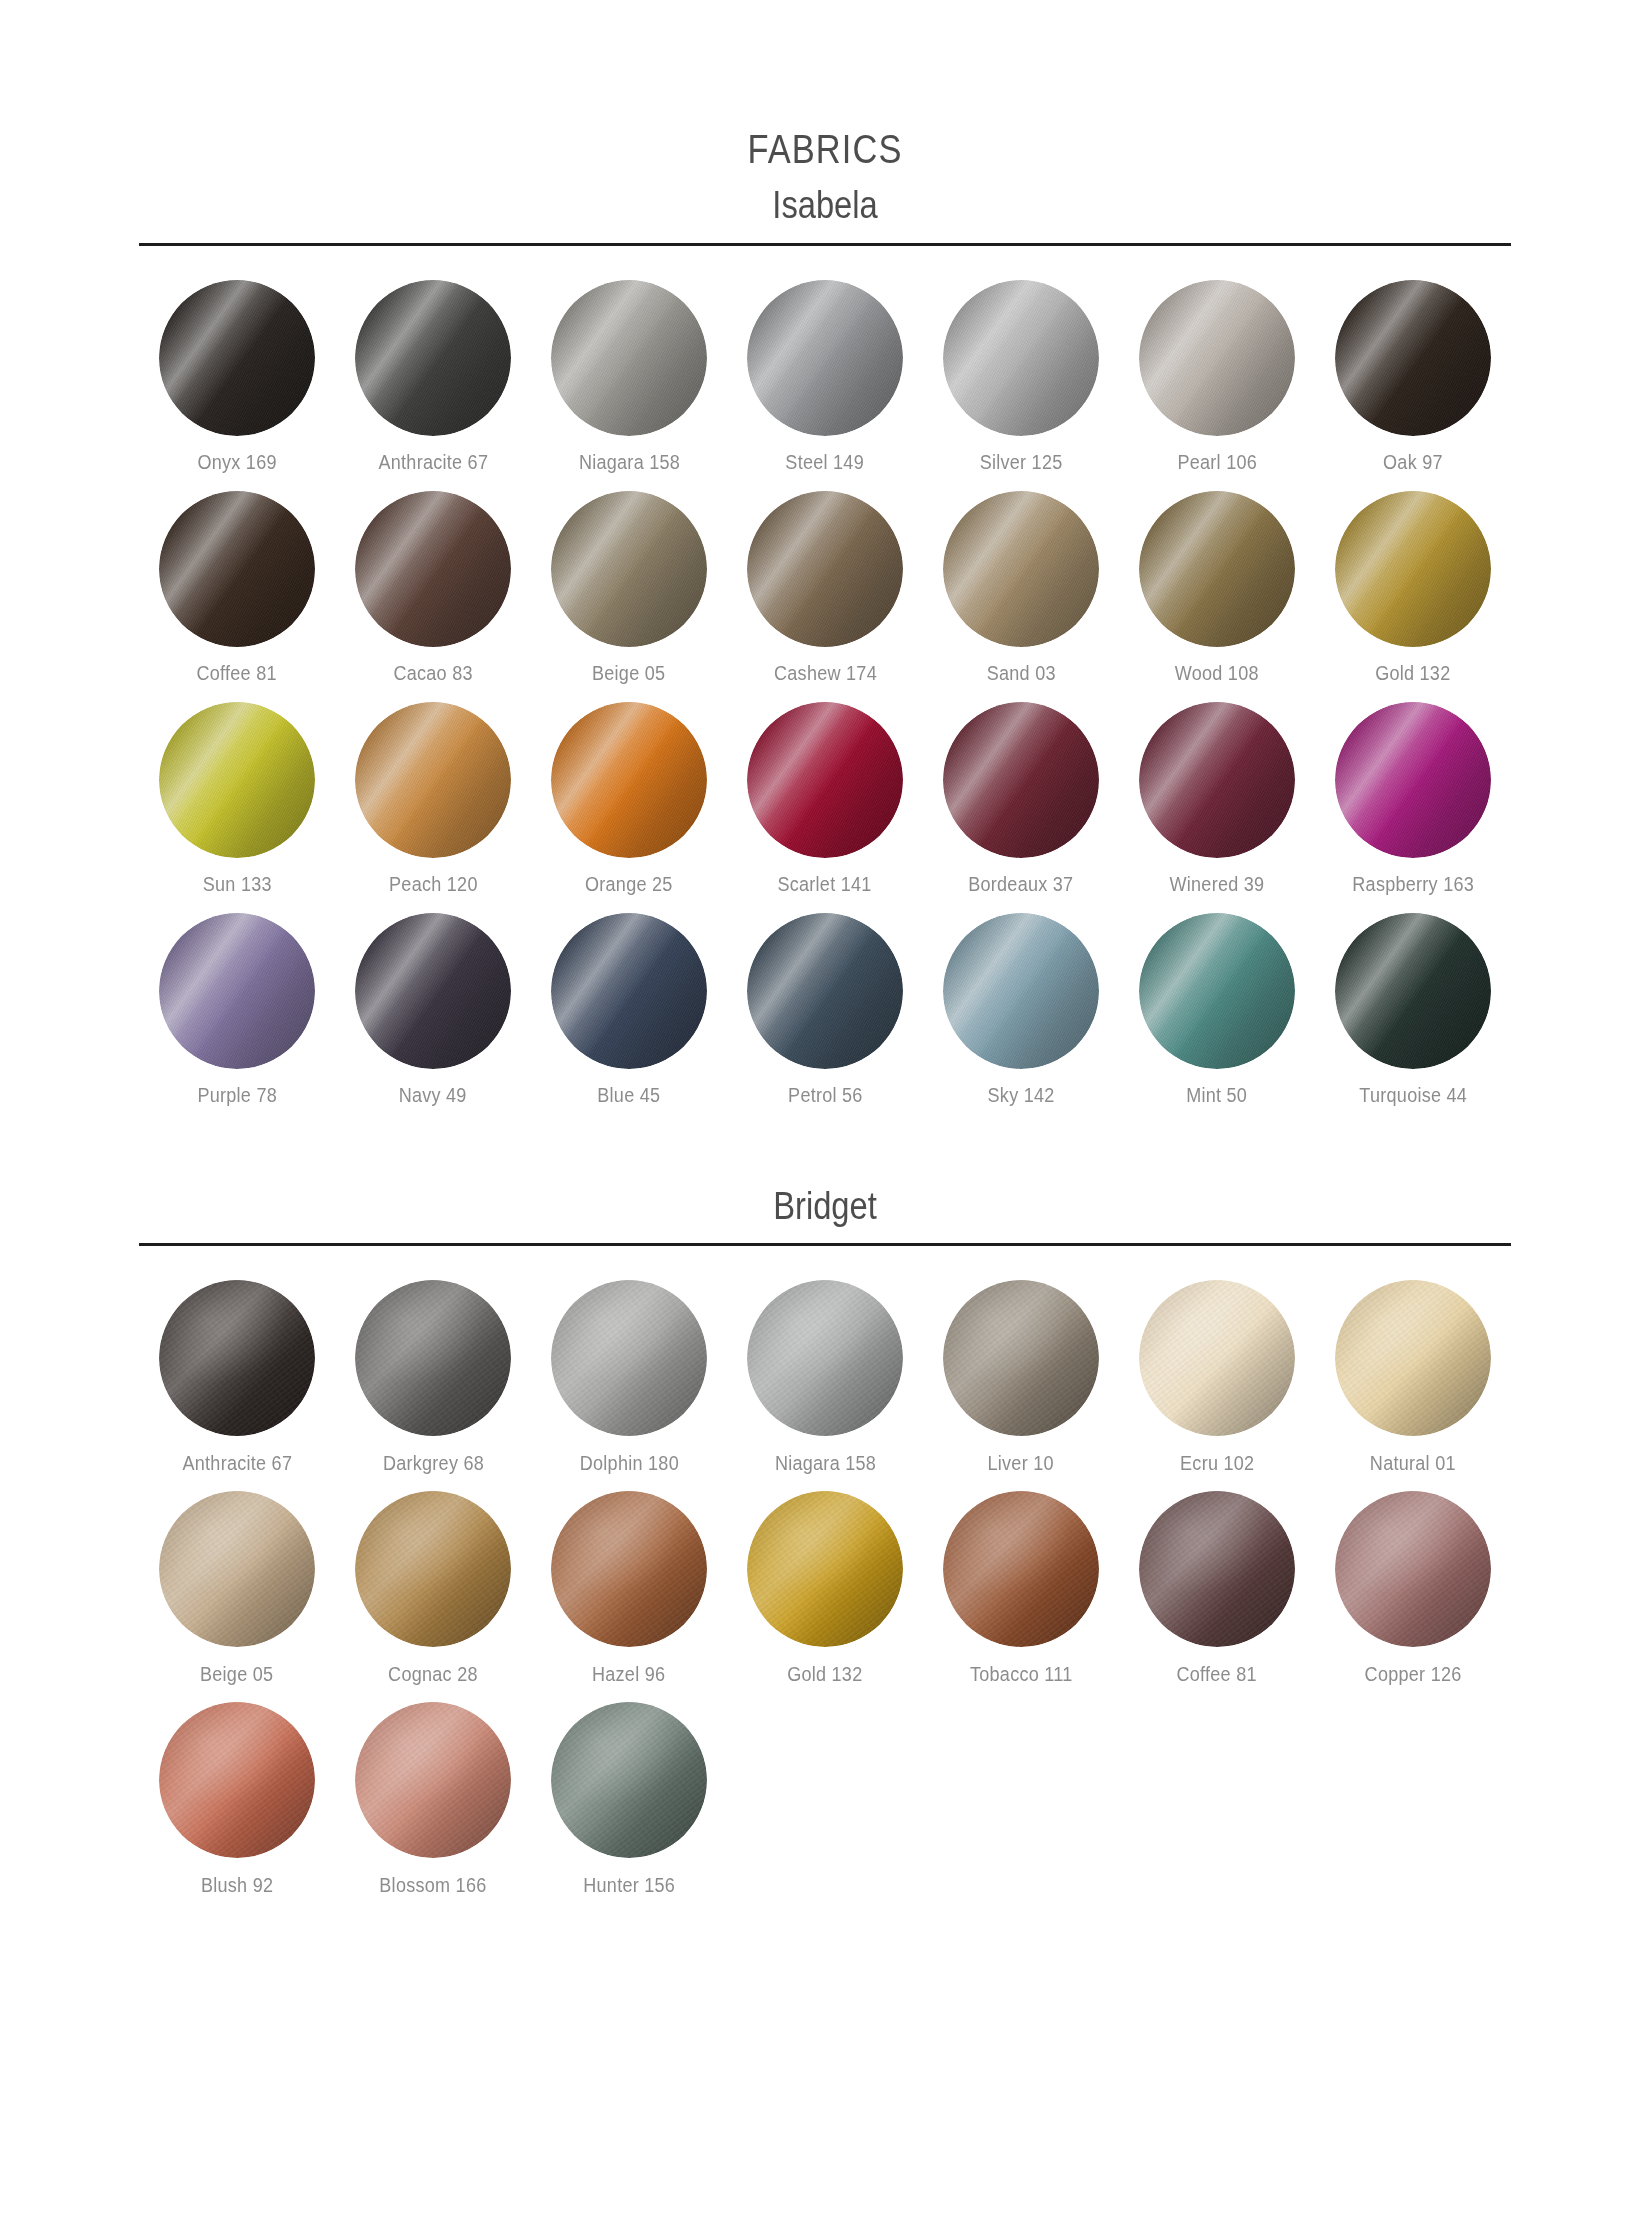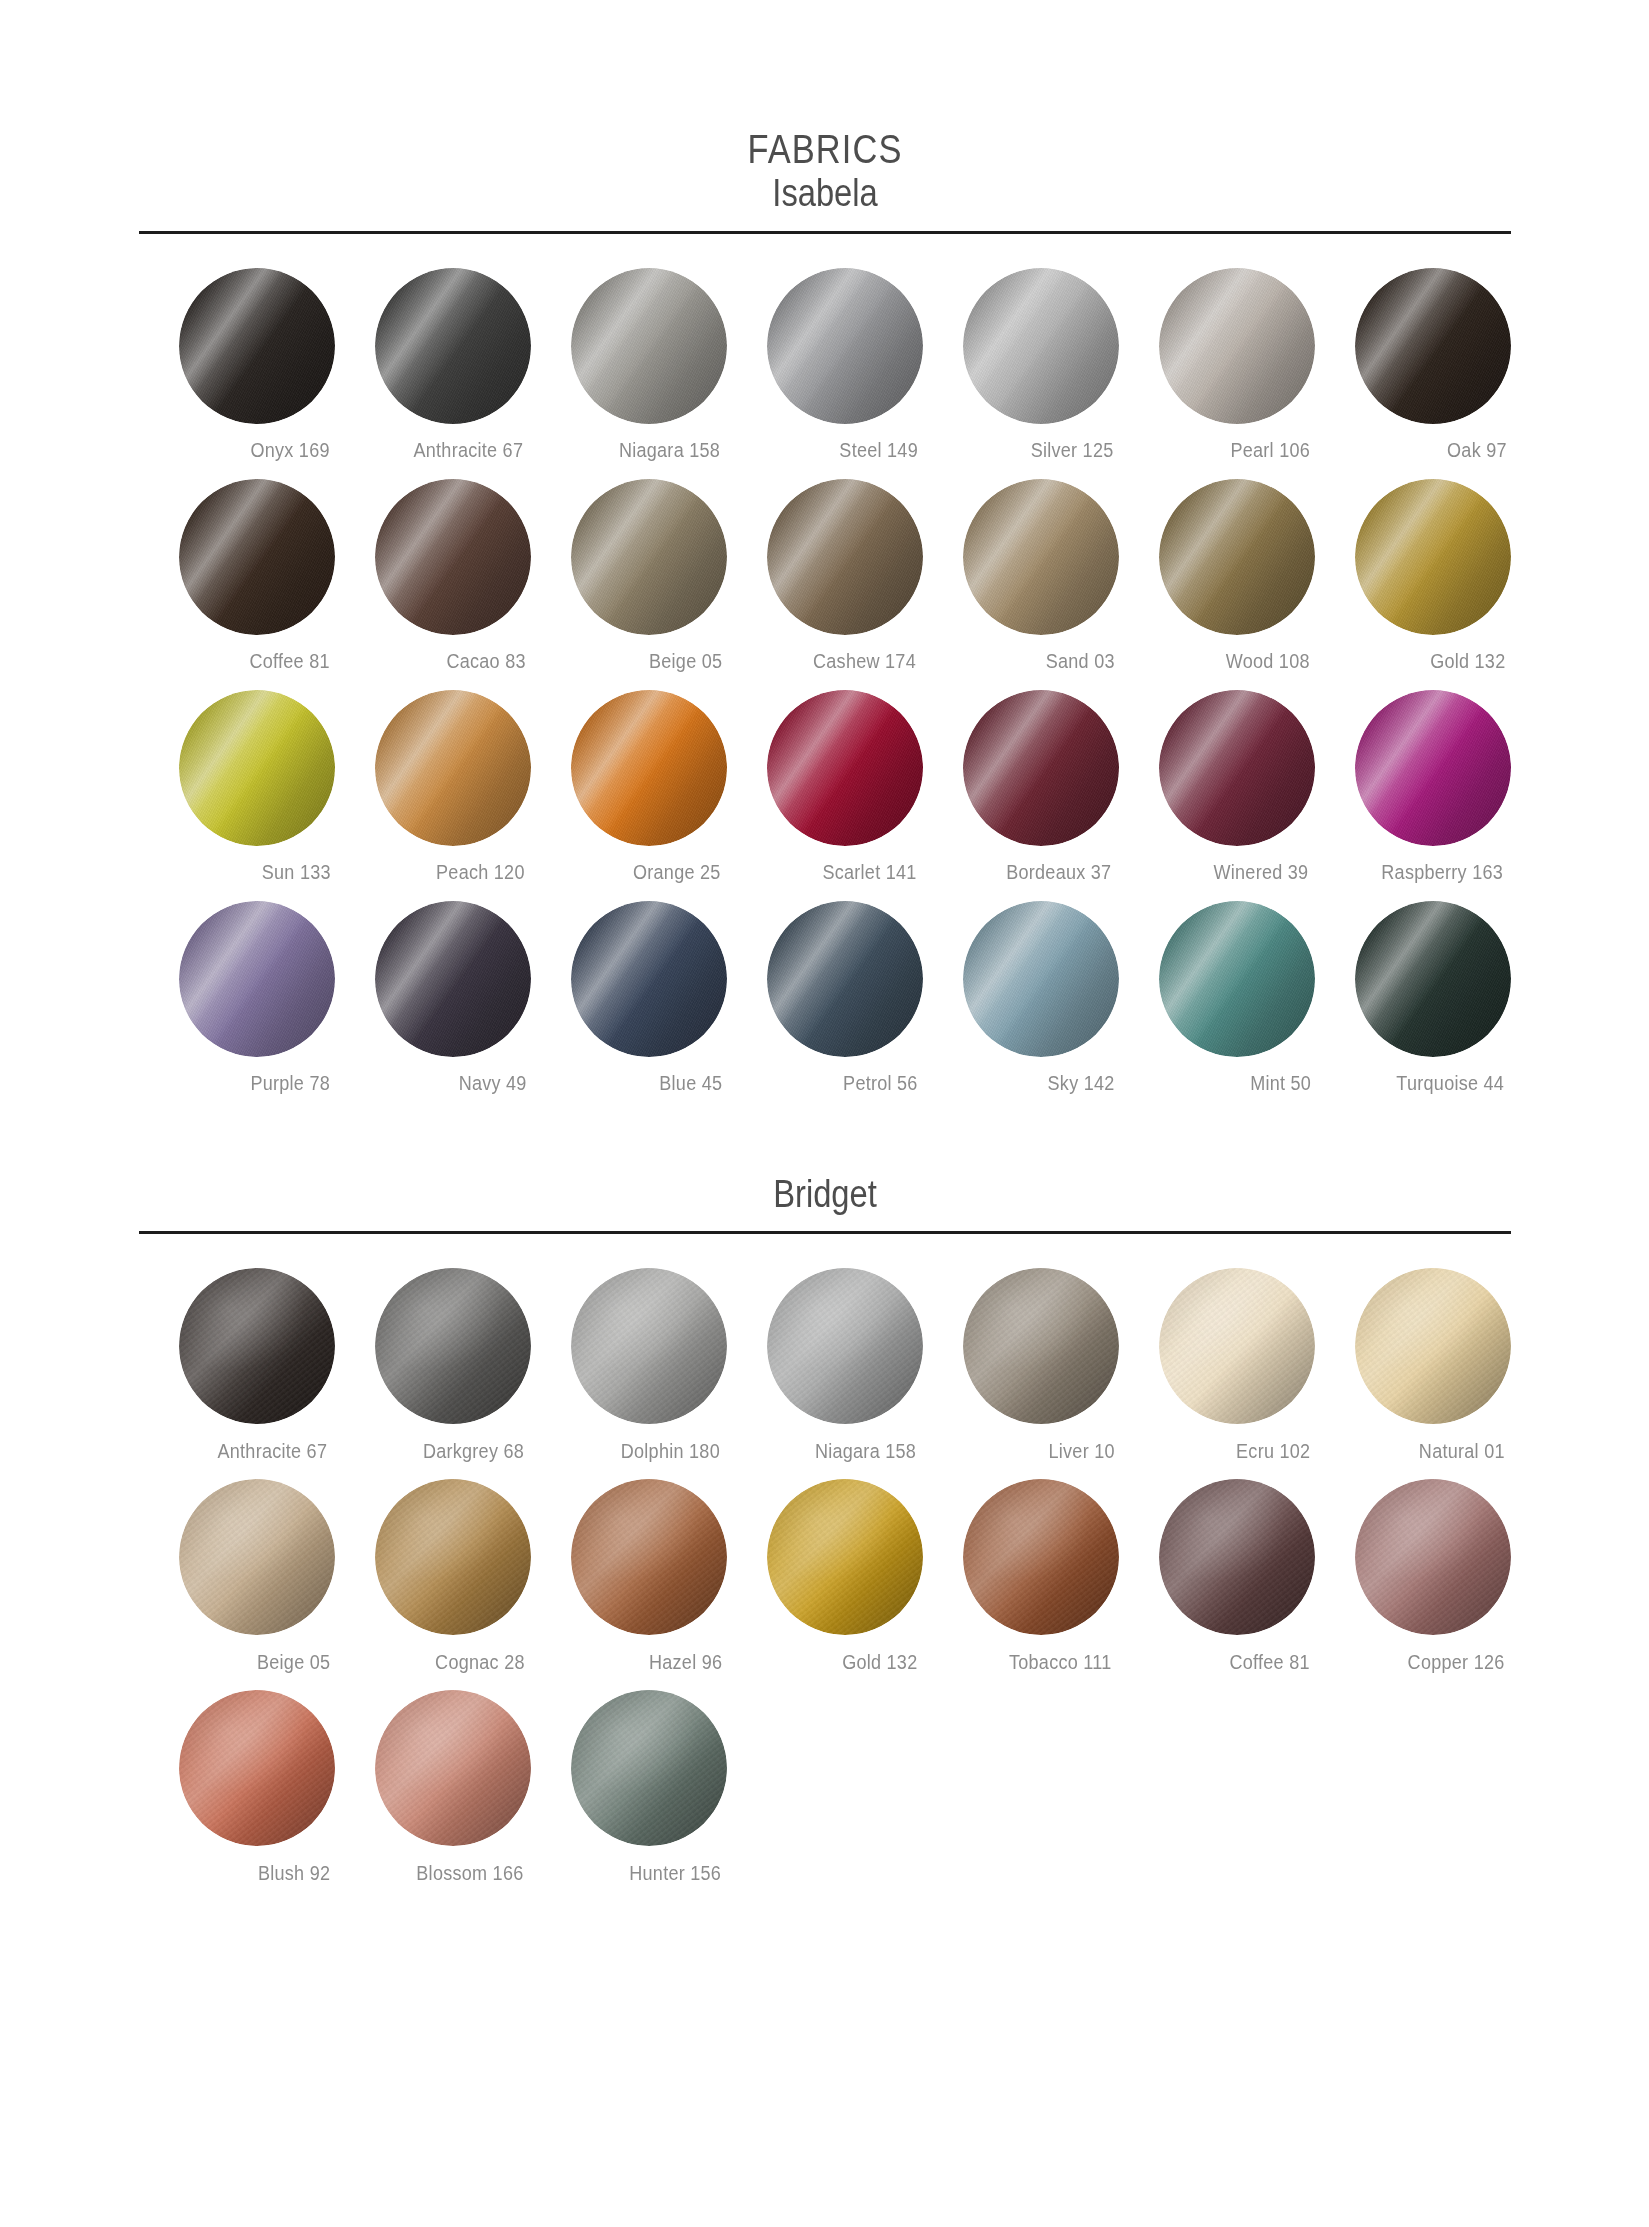--- a/index.html
+++ b/index.html
@@ -29,21 +29,21 @@
     font-size: 41px;
     font-weight: 300;
     letter-spacing: 1.3px;
     color: #4d4d4d;
     margin: 0;
     padding-top: 117px;
     line-height: 1;
     transform: scaleX(0.84);
   }
 
-  .section { margin-top: 4px; }
+  .section { margin-top: 16px; }
 
   .section-title {
     text-align: center;
     font-size: 38px;
     font-weight: 300;
     color: #4d4d4d;
     line-height: 1;
     transform: scaleX(0.86);
   }
 
@@ -58,21 +58,21 @@
     display: grid;
     grid-template-columns: repeat(7, 1fr);
     column-gap: 0px;
     row-gap: 0px;
     margin-top: 34px;
   }
 
   .swatch-cell {
     display: flex;
     flex-direction: column;
-    align-items: flex-end;
+    align-items: center;
     height: 211px;
   }
 
   .swatch-disc {
     width: 156px;
     height: 156px;
     border-radius: 50%;
     position: relative;
     overflow: hidden;
     flex: 0 0 auto;

